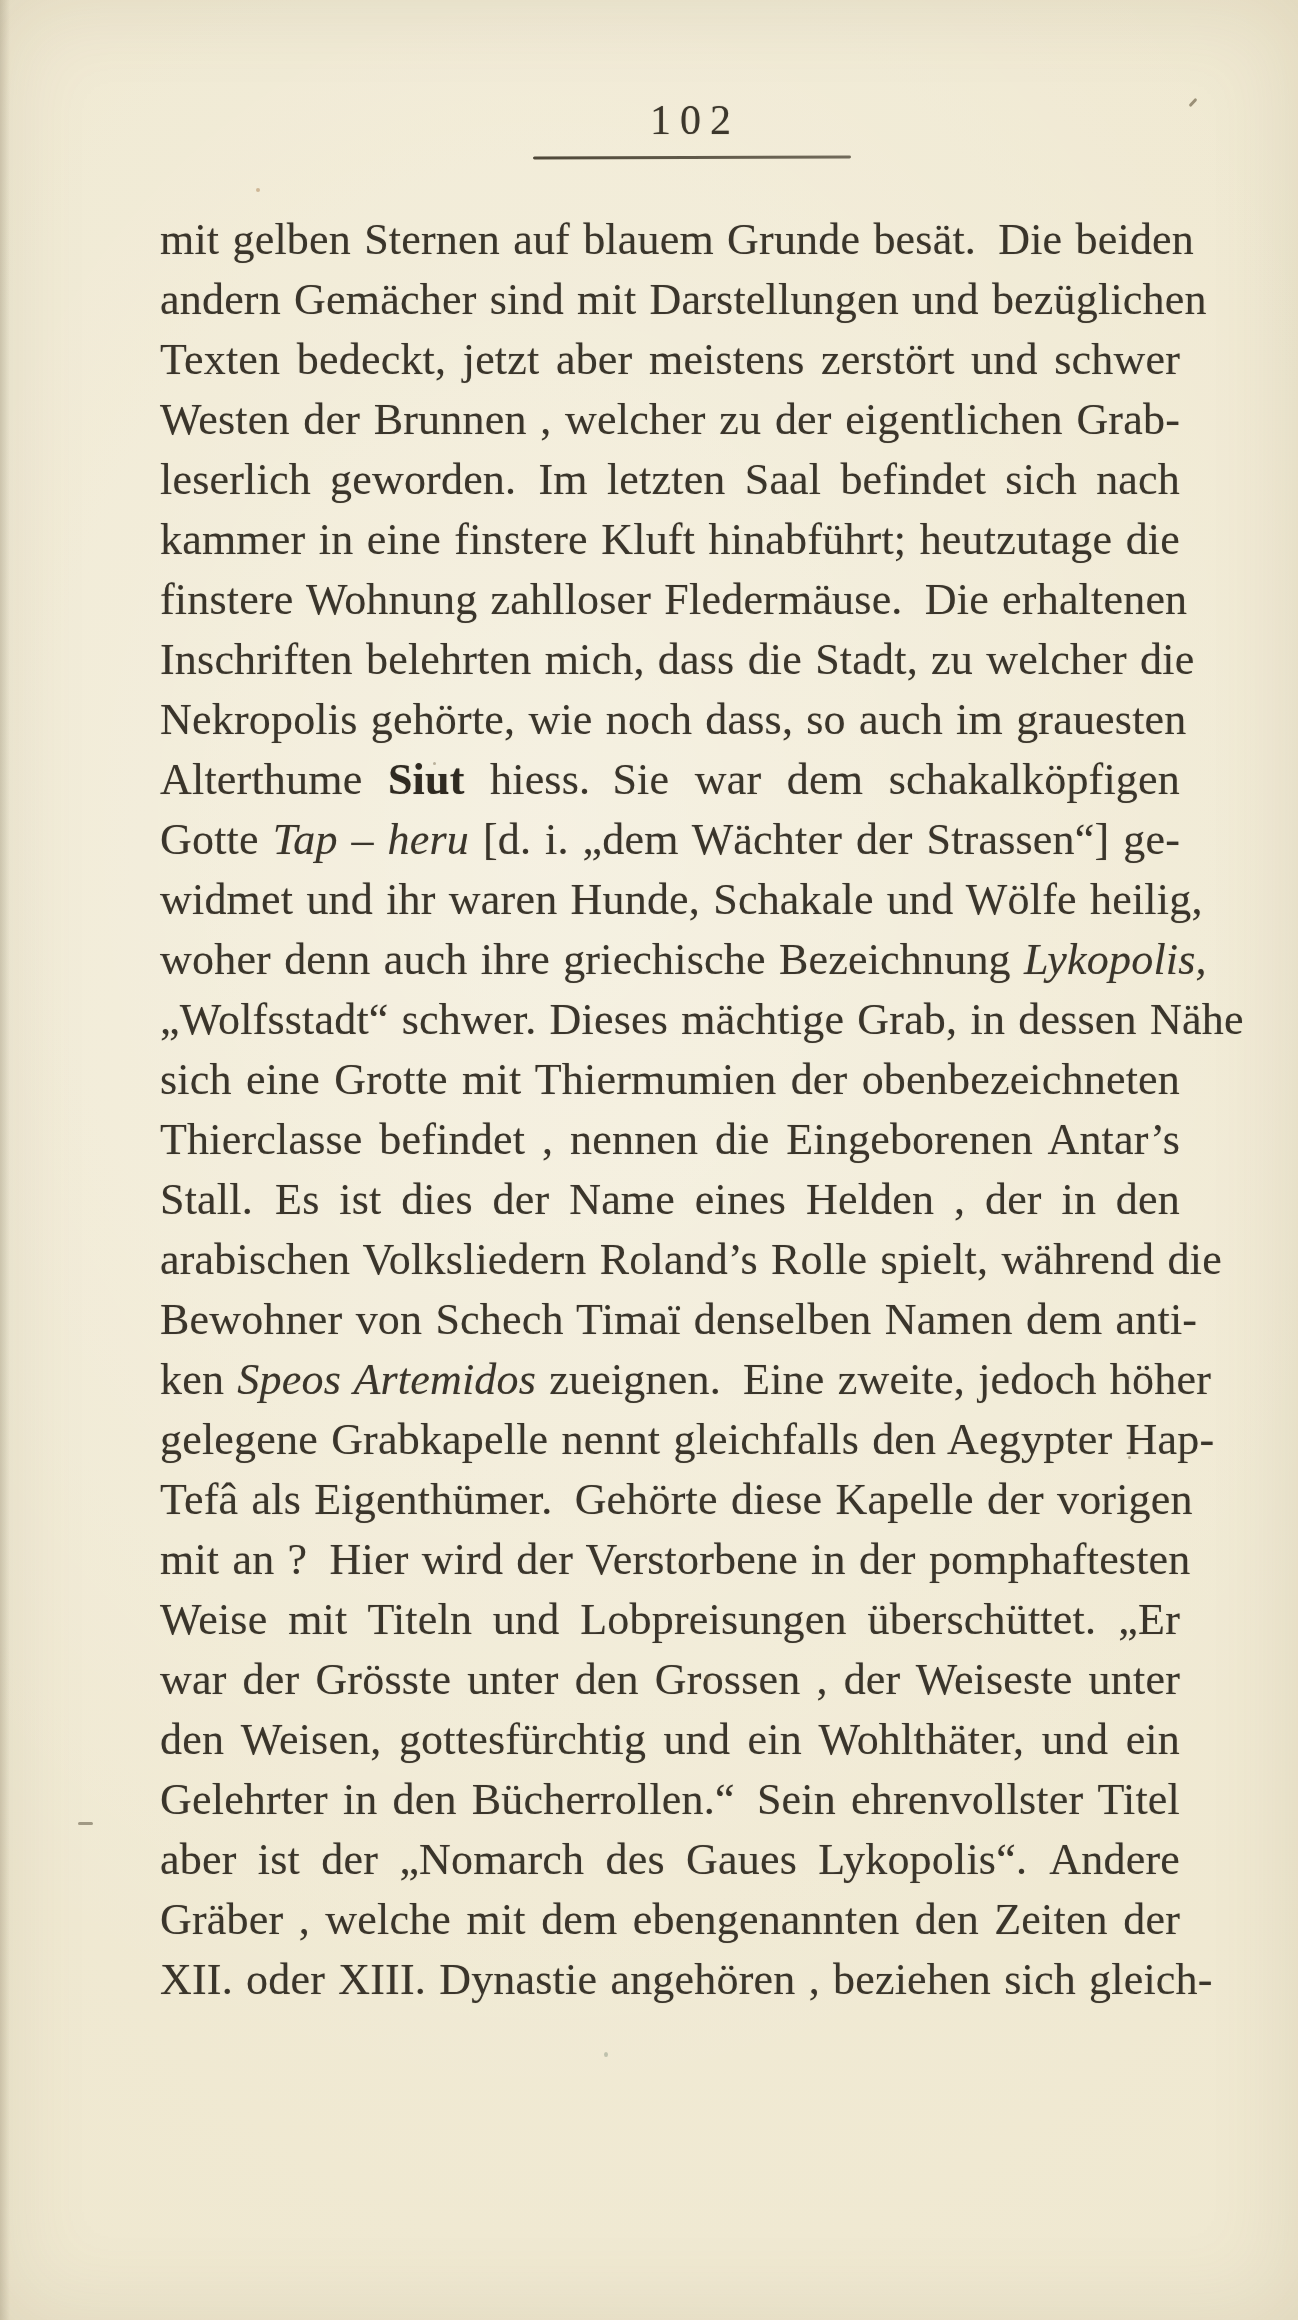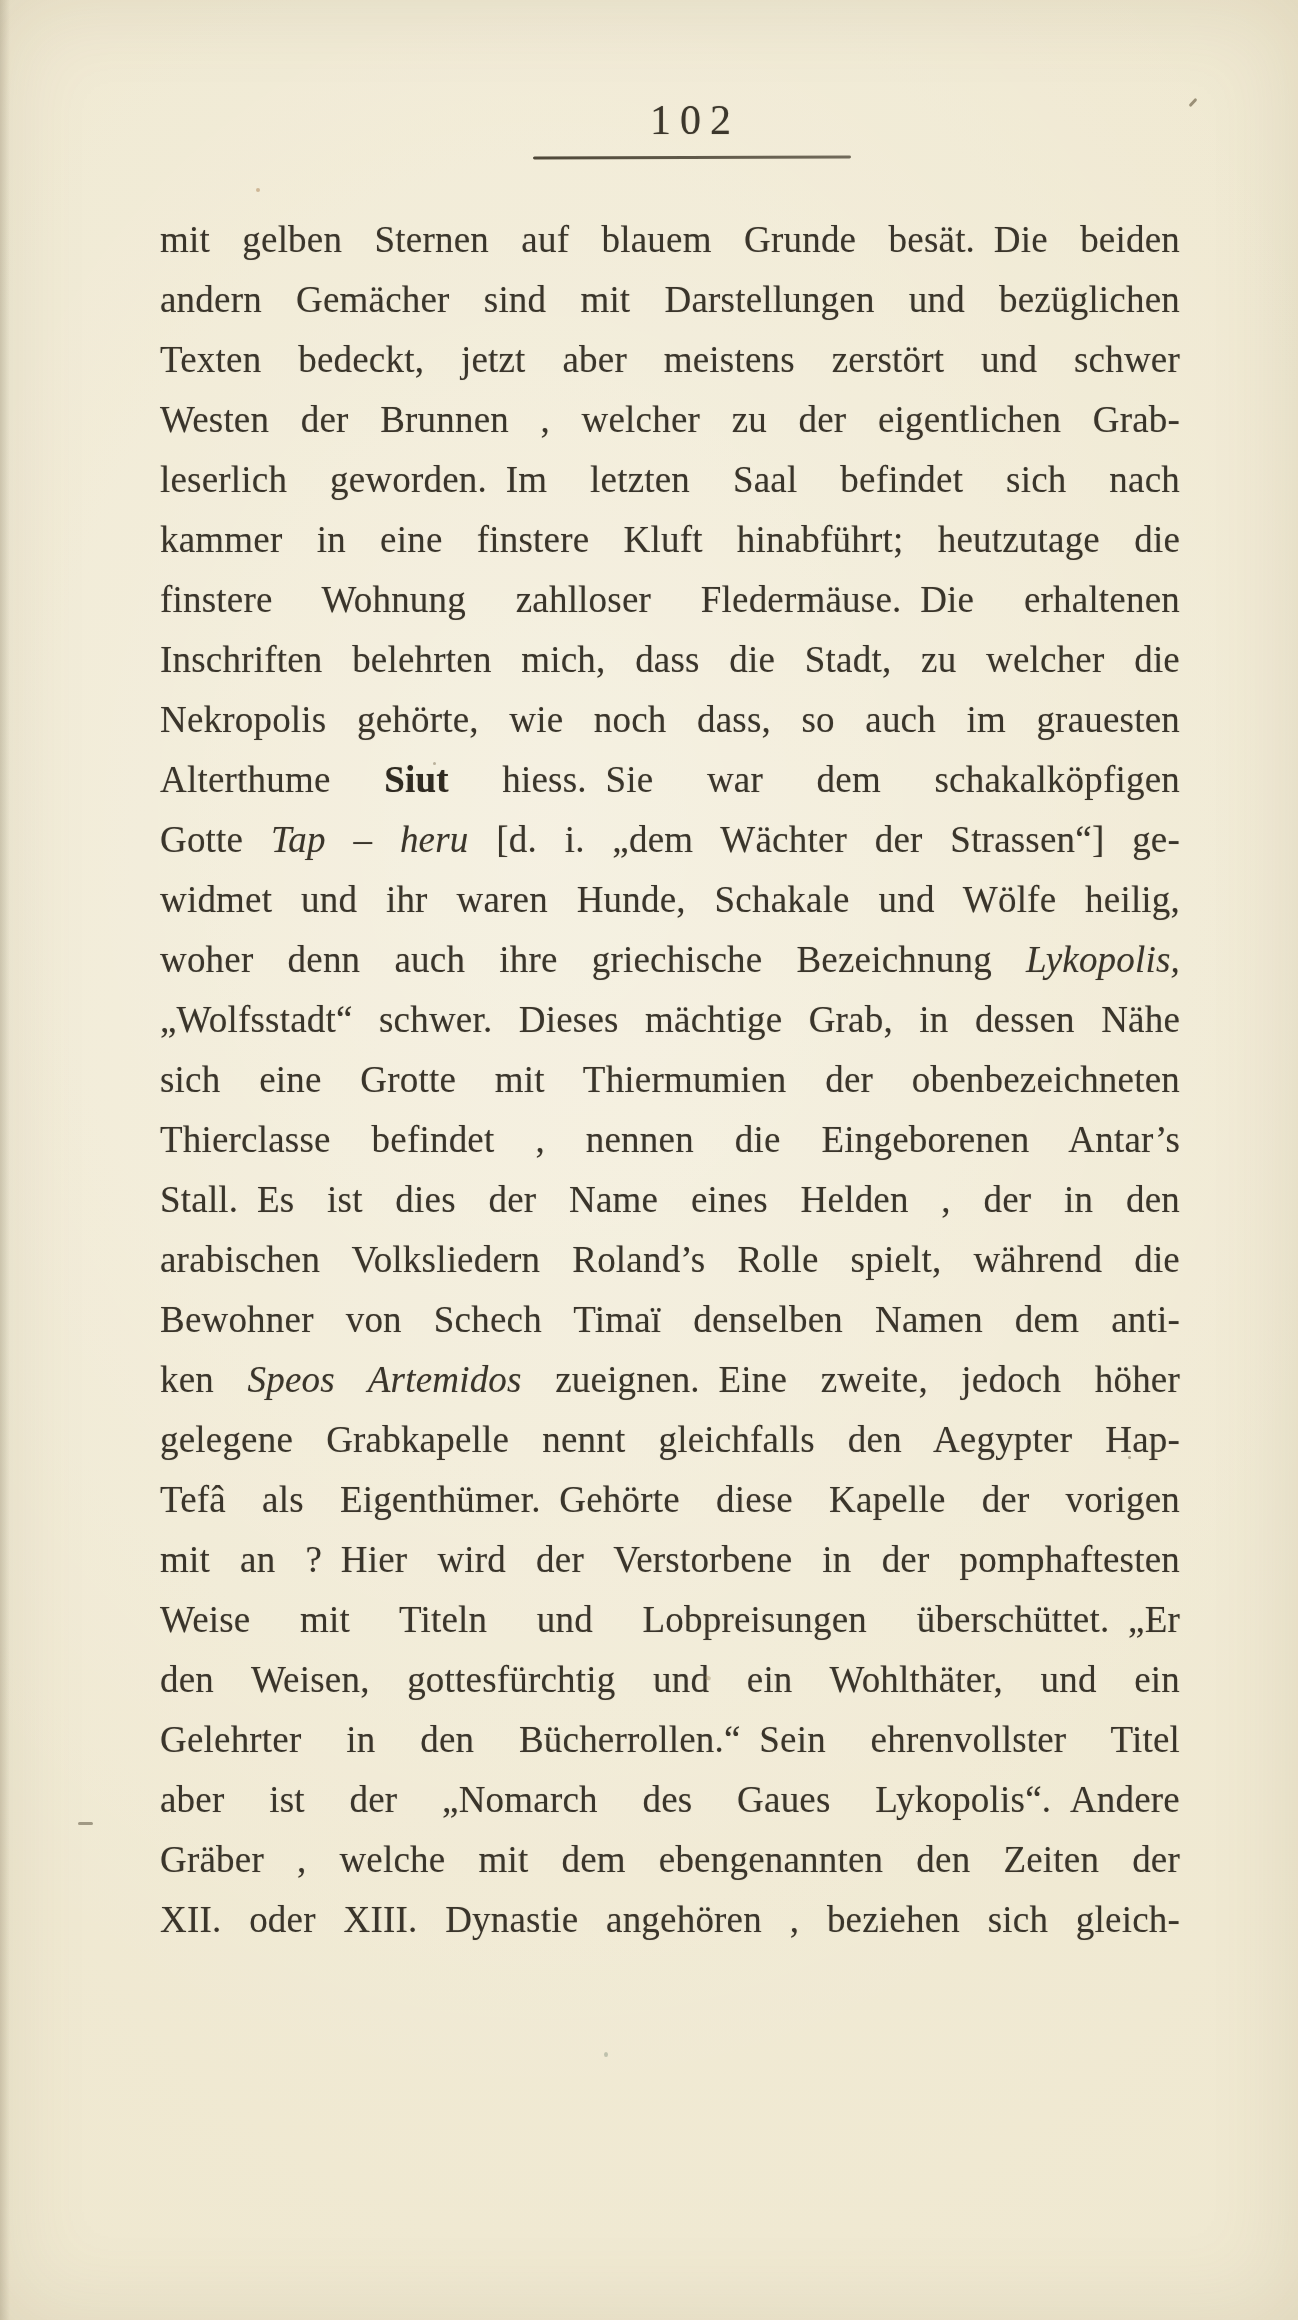--- a/index.html
+++ b/index.html
@@ -32,21 +32,21 @@
   .header-rule{
     position:absolute;
     left:533px;top:156px;width:318px;height:3px;
     background:linear-gradient(to right, rgba(70,63,48,0.95), rgba(70,63,48,0.75));
     border-radius:2px;
     transform:rotate(-0.15deg);
   }
   .text-block{
     position:absolute;
     left:160px;top:210px;width:1020px;
-    font-size:37px;
+    font-size:44px;
     line-height:60px;
     word-spacing:2px;
     letter-spacing:0.2px;
     text-shadow:0 0 1px rgba(56,50,40,0.35);
   }
   .line{
     white-space:nowrap;
     text-align:justify;
     text-align-last:justify;
     height:60px;
@@ -90,20 +90,21 @@
       <div class="line"><span>sich eine Grotte mit Thiermumien der obenbezeichneten</span></div>
       <div class="line"><span>Thierclasse befindet , nennen die Eingeborenen Antar’s</span></div>
       <div class="line"><span>Stall. Es ist dies der Name eines Helden , der in den</span></div>
       <div class="line"><span>arabischen Volksliedern Roland’s Rolle spielt, während die</span></div>
       <div class="line"><span>Bewohner von Schech Timaï denselben Namen dem anti-</span></div>
       <div class="line"><span>ken </span><span class="i">Speos Artemidos</span><span> zueignen. Eine zweite, jedoch höher</span></div>
       <div class="line"><span>gelegene Grabkapelle nennt gleichfalls den Aegypter Hap-</span></div>
       <div class="line"><span>Tefâ als Eigenthümer. Gehörte diese Kapelle der vorigen</span></div>
       <div class="line"><span>mit an ? Hier wird der Verstorbene in der pomphaftesten</span></div>
       <div class="line"><span>Weise mit Titeln und Lobpreisungen überschüttet. „Er</span></div>
+      <div class="line"><span>war der Grösste unter den Grossen , der Weiseste unter</span></div>
       <div class="line"><span>den Weisen, gottesfürchtig und ein Wohlthäter, und ein</span></div>
       <div class="line"><span>Gelehrter in den Bücherrollen.“ Sein ehrenvollster Titel</span></div>
       <div class="line"><span>aber ist der „Nomarch des Gaues Lykopolis“. Andere</span></div>
       <div class="line"><span>Gräber , welche mit dem ebengenannten den Zeiten der</span></div>
       <div class="line"><span>XII. oder XIII. Dynastie angehören , beziehen sich gleich-</span></div>
     </div>
 
   <div class="speck s1"></div>
   <div class="speck s2"></div>
   <div class="speck s3"></div>

